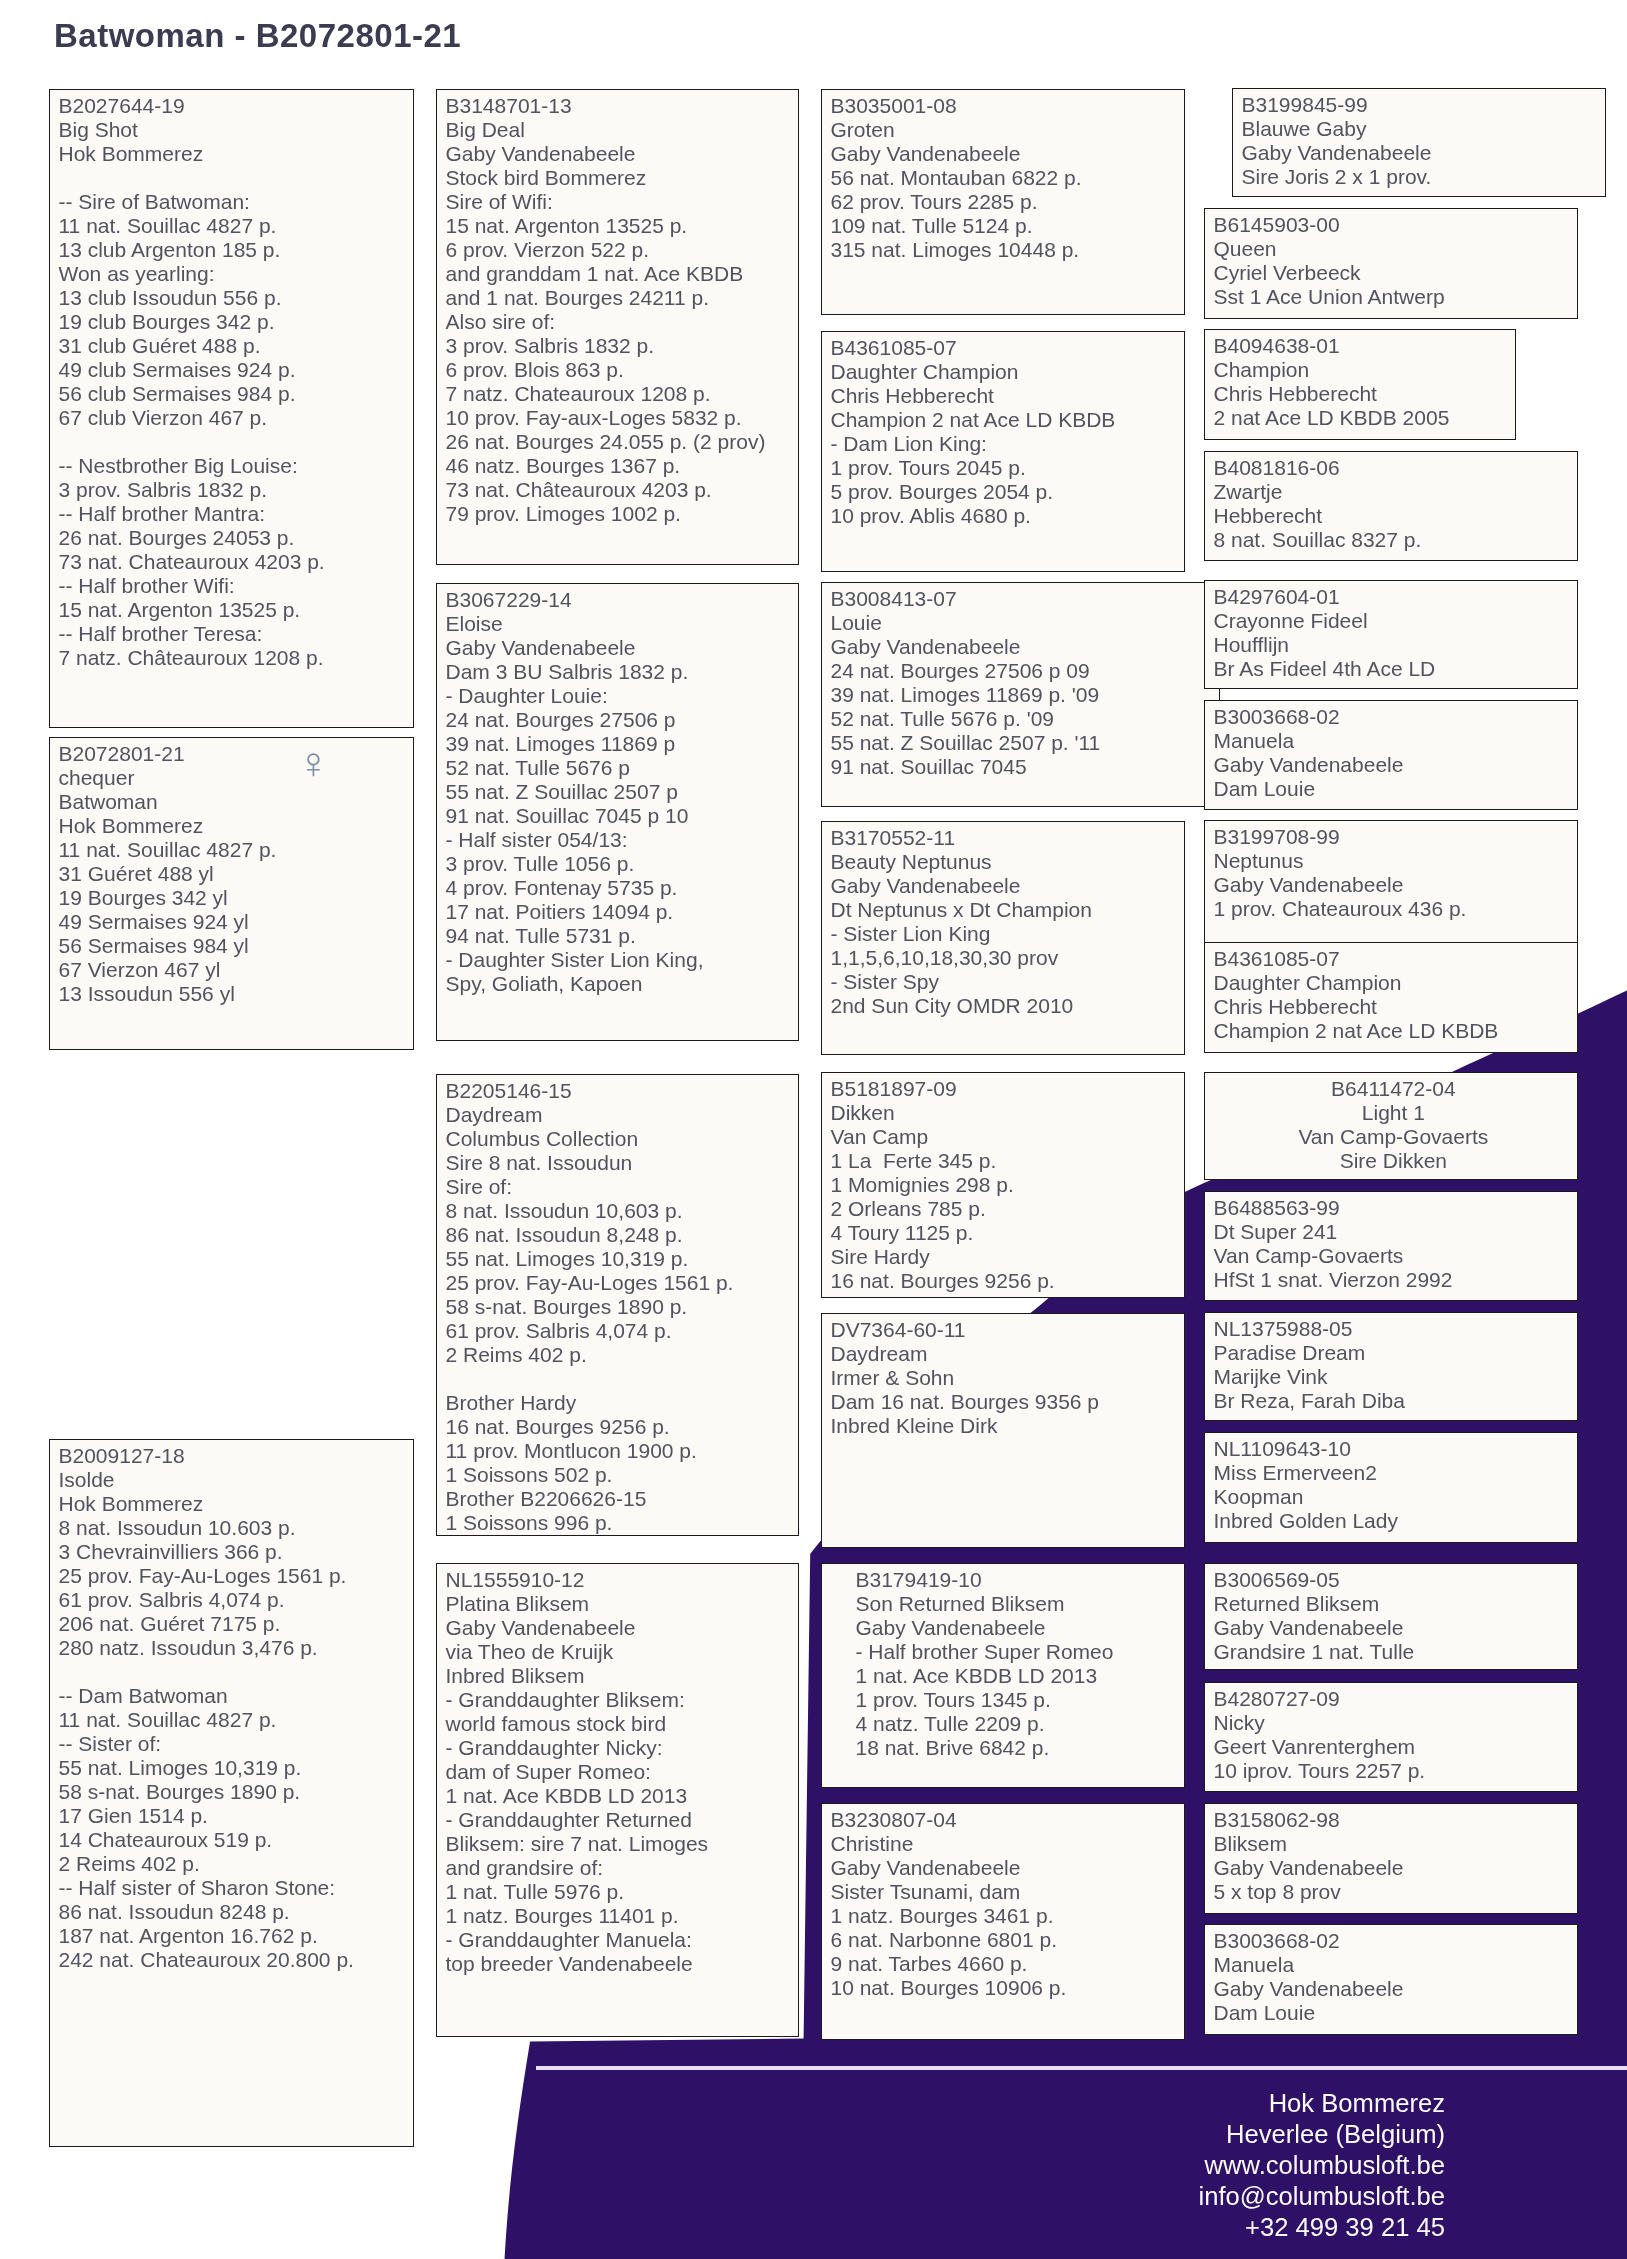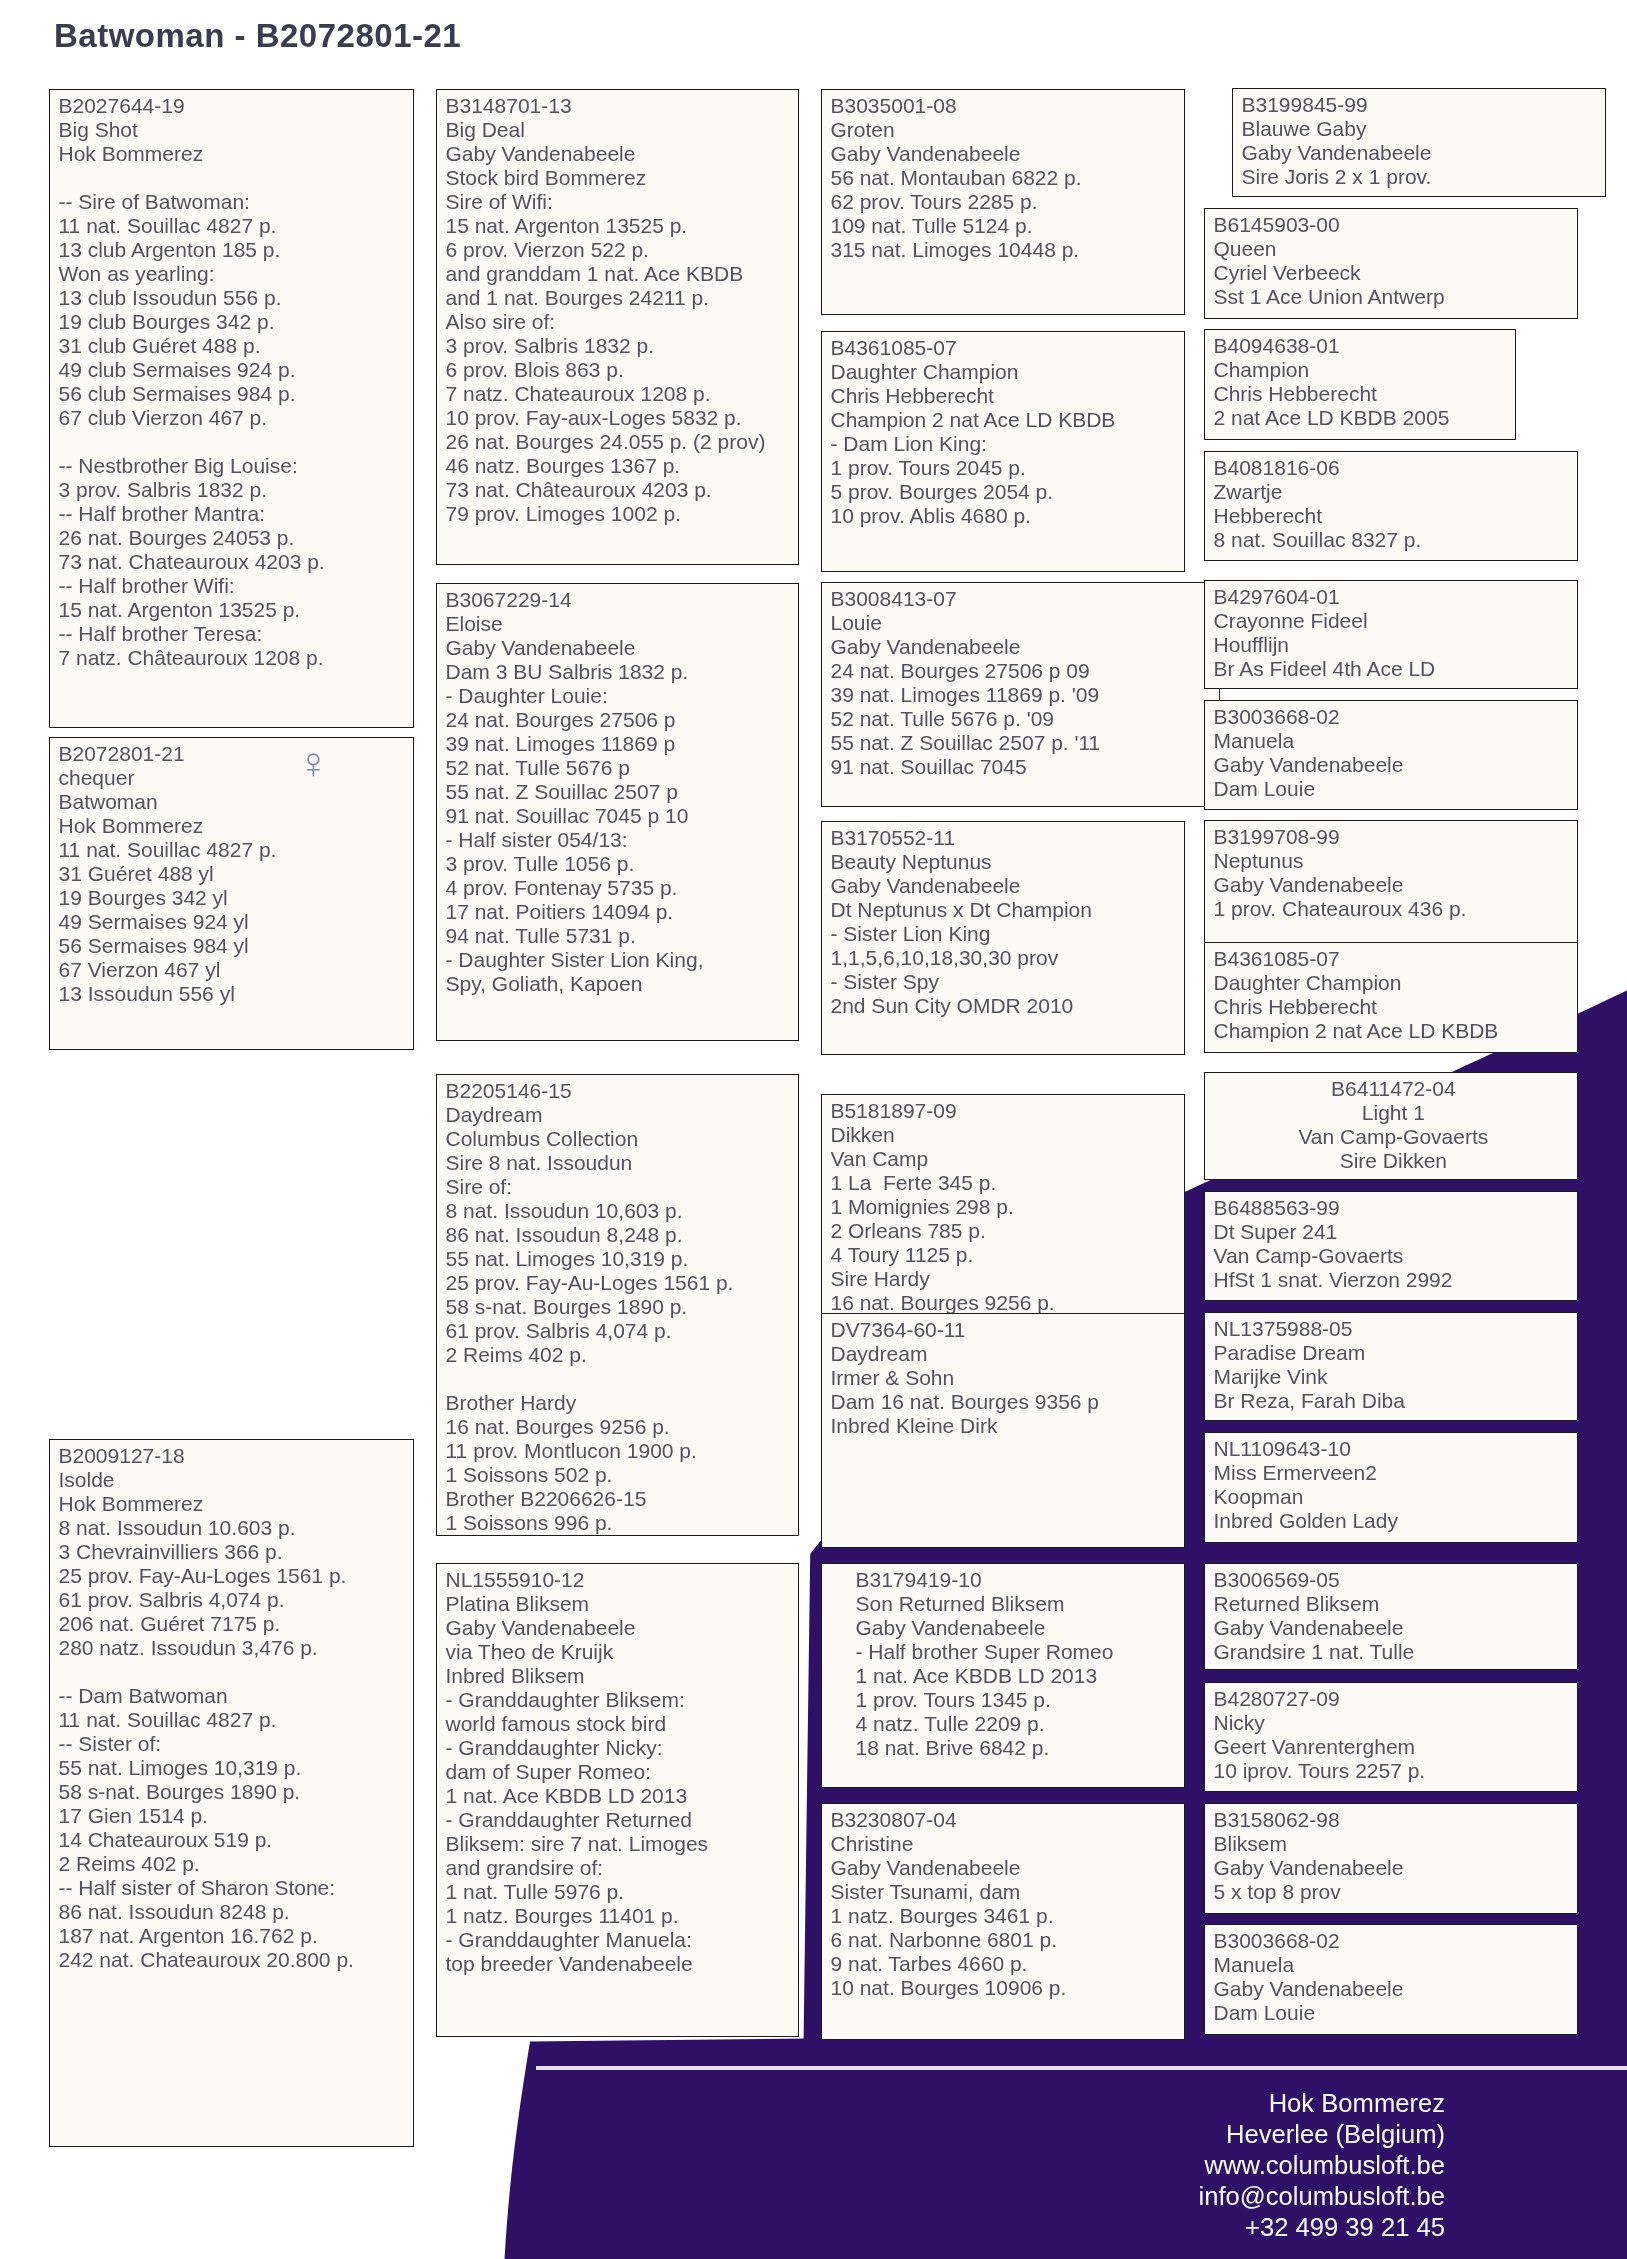--- a/index.html
+++ b/index.html
@@ -245,21 +245,21 @@
       <div class="pline">B3170552-11</div>
       <div class="pline">Beauty Neptunus</div>
       <div class="pline">Gaby Vandenabeele</div>
       <div class="pline">Dt Neptunus x Dt Champion</div>
       <div class="pline">- Sister Lion King</div>
       <div class="pline">1,1,5,6,10,18,30,30 prov</div>
       <div class="pline">- Sister Spy</div>
       <div class="pline">2nd Sun City OMDR 2010</div>
     </div>
   </div>
-<div class="pbox" style="left:821px;top:1072px;width:364px;height:226px;margin-top:22px;">
+<div class="pbox" style="left:821px;top:1072px;width:364px;height:226px;">
     <div class="lines">
       <div class="pline">B5181897-09</div>
       <div class="pline">Dikken</div>
       <div class="pline">Van Camp</div>
       <div class="pline">1 La  Ferte 345 p.</div>
       <div class="pline">1 Momignies 298 p.</div>
       <div class="pline">2 Orleans 785 p.</div>
       <div class="pline">4 Toury 1125 p.</div>
       <div class="pline">Sire Hardy</div>
       <div class="pline">16 nat. Bourges 9256 p.</div>

